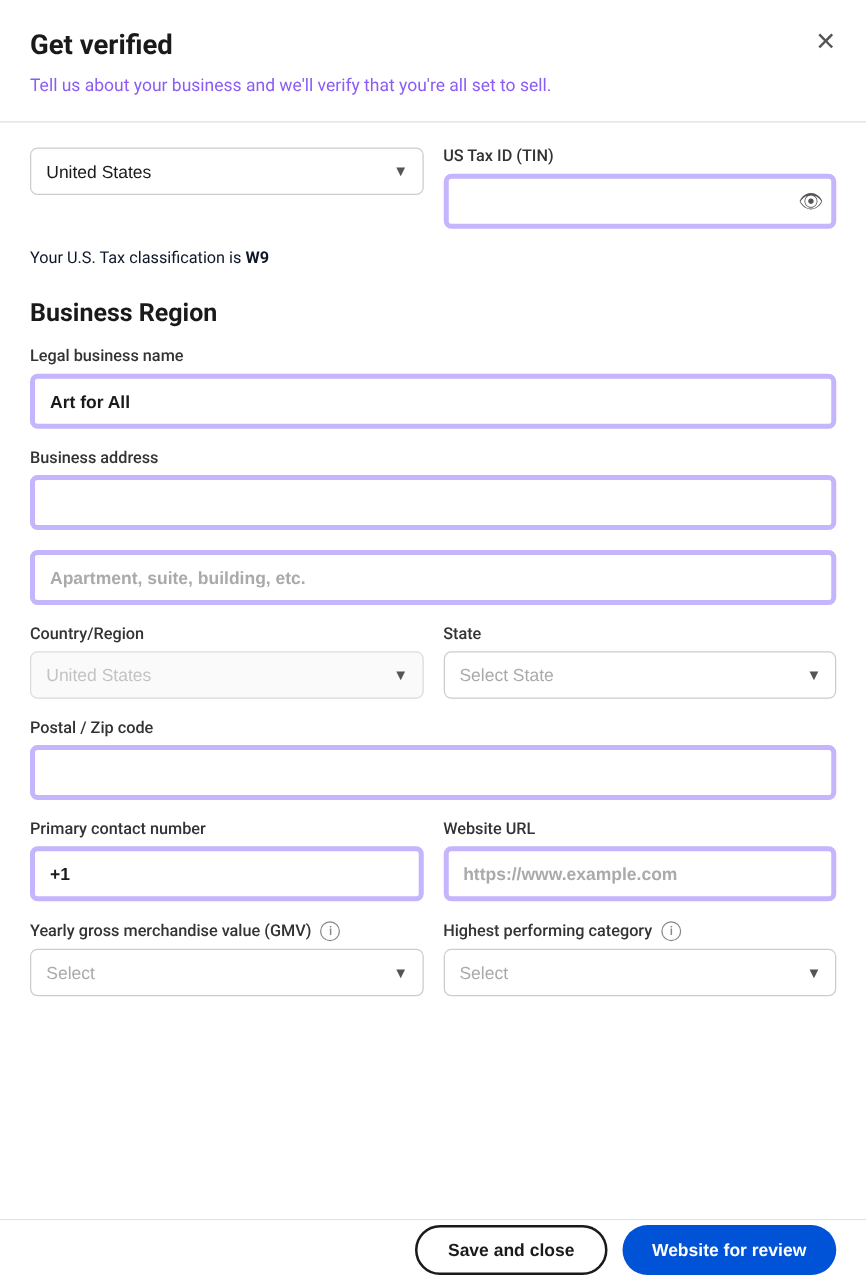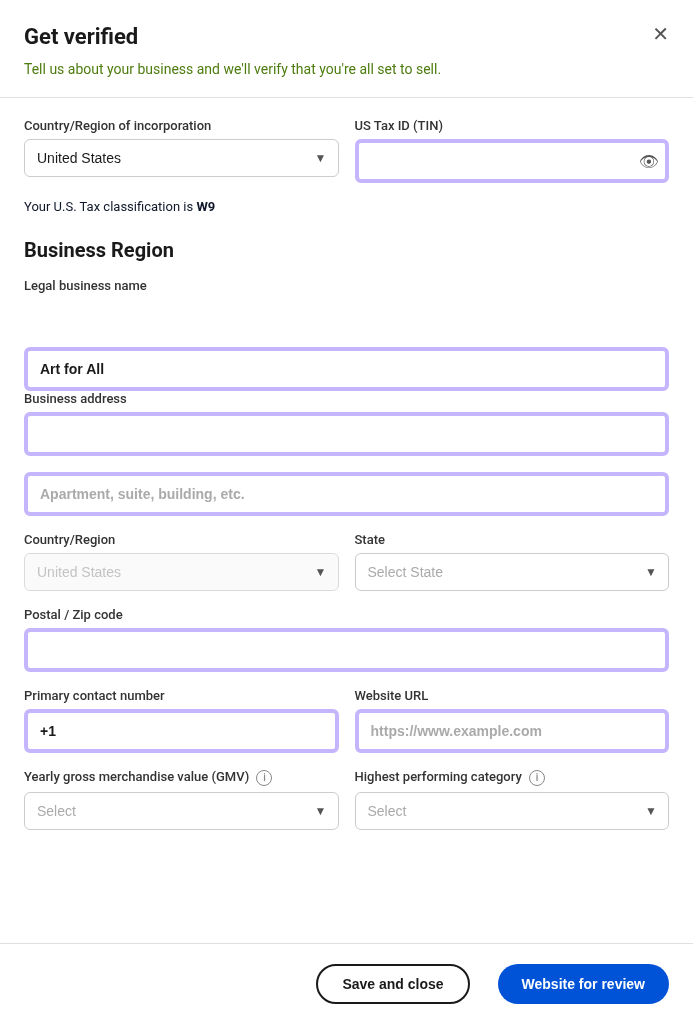--- a/index.html
+++ b/index.html
@@ -33,21 +33,21 @@
       background: none;
       border: none;
       cursor: pointer;
       font-size: 20px;
       color: #555;
       padding: 0;
       line-height: 1;
     }
     .modal-subtitle {
       font-size: 14px;
-      color: #4d7c0f;
+      color: #8b5cf6;
       margin-bottom: 20px;
     }
     .divider {
       border: none;
       border-top: 1px solid #e0e0e0;
       margin: 0 -24px 20px -24px;
     }
     .form-row {
       display: flex;
       gap: 16px;
@@ -155,24 +155,24 @@
       margin-left: 4px;
       vertical-align: middle;
     }
     .footer-bar {
       position: fixed;
       bottom: 0;
       left: 0;
       width: 693px;
       background: #fff;
       border-top: 1px solid #e0e0e0;
-      padding: 20px 24px;
+      padding: 4px 24px;
       display: flex;
       justify-content: flex-end;
-      gap: 28px;
+      gap: 12px;
     }
     .btn-save {
       background: #fff;
       border: 2px solid #1a1a1a;
       border-radius: 24px;
       padding: 10px 24px;
       font-size: 14px;
       font-weight: 600;
       color: #1a1a1a;
       cursor: pointer;
@@ -197,21 +197,20 @@
     <h1 class="modal-title">Get verified</h1>
     <button class="close-btn">✕</button>
   </div>
 
   <p class="modal-subtitle">Tell us about your business and we'll verify that you're all set to sell.</p>
 
   <hr class="divider">
 
   <div class="form-row">
     <div class="form-group">
-      <label class="form-label">Country/Region of incorporation</label>
       <div class="select-wrapper">
         <select>
           <option value="us" selected="">United States</option>
         </select>
         <span class="select-arrow">▼</span>
       </div>
     </div>
     <div class="form-group">
       <label class="form-label">US Tax ID (TIN)</label>
       <div class="input-with-icon">
@@ -221,21 +220,21 @@
     </div>
   </div>
 
   <p class="tax-note">
     <span>Your U.S. Tax classification is</span>
     <strong>W9</strong>
   </p>
 
   <h2 class="section-title">Business Region</h2>
 
-  <div class="form-group full" style="gap:48px;">
+  <div class="form-group full" style="margin-bottom:16px;">
     <label class="form-label">Legal business name</label>
     <input class="form-input" type="text" value="Art for All" style="">
   </div>
 
   <div class="form-group full" style="margin-bottom:16px;">
     <label class="form-label">Business address</label>
     <input class="form-input" type="text" value="" style="">
   </div>
 
   <div class="form-group full" style="margin-bottom:16px;">

